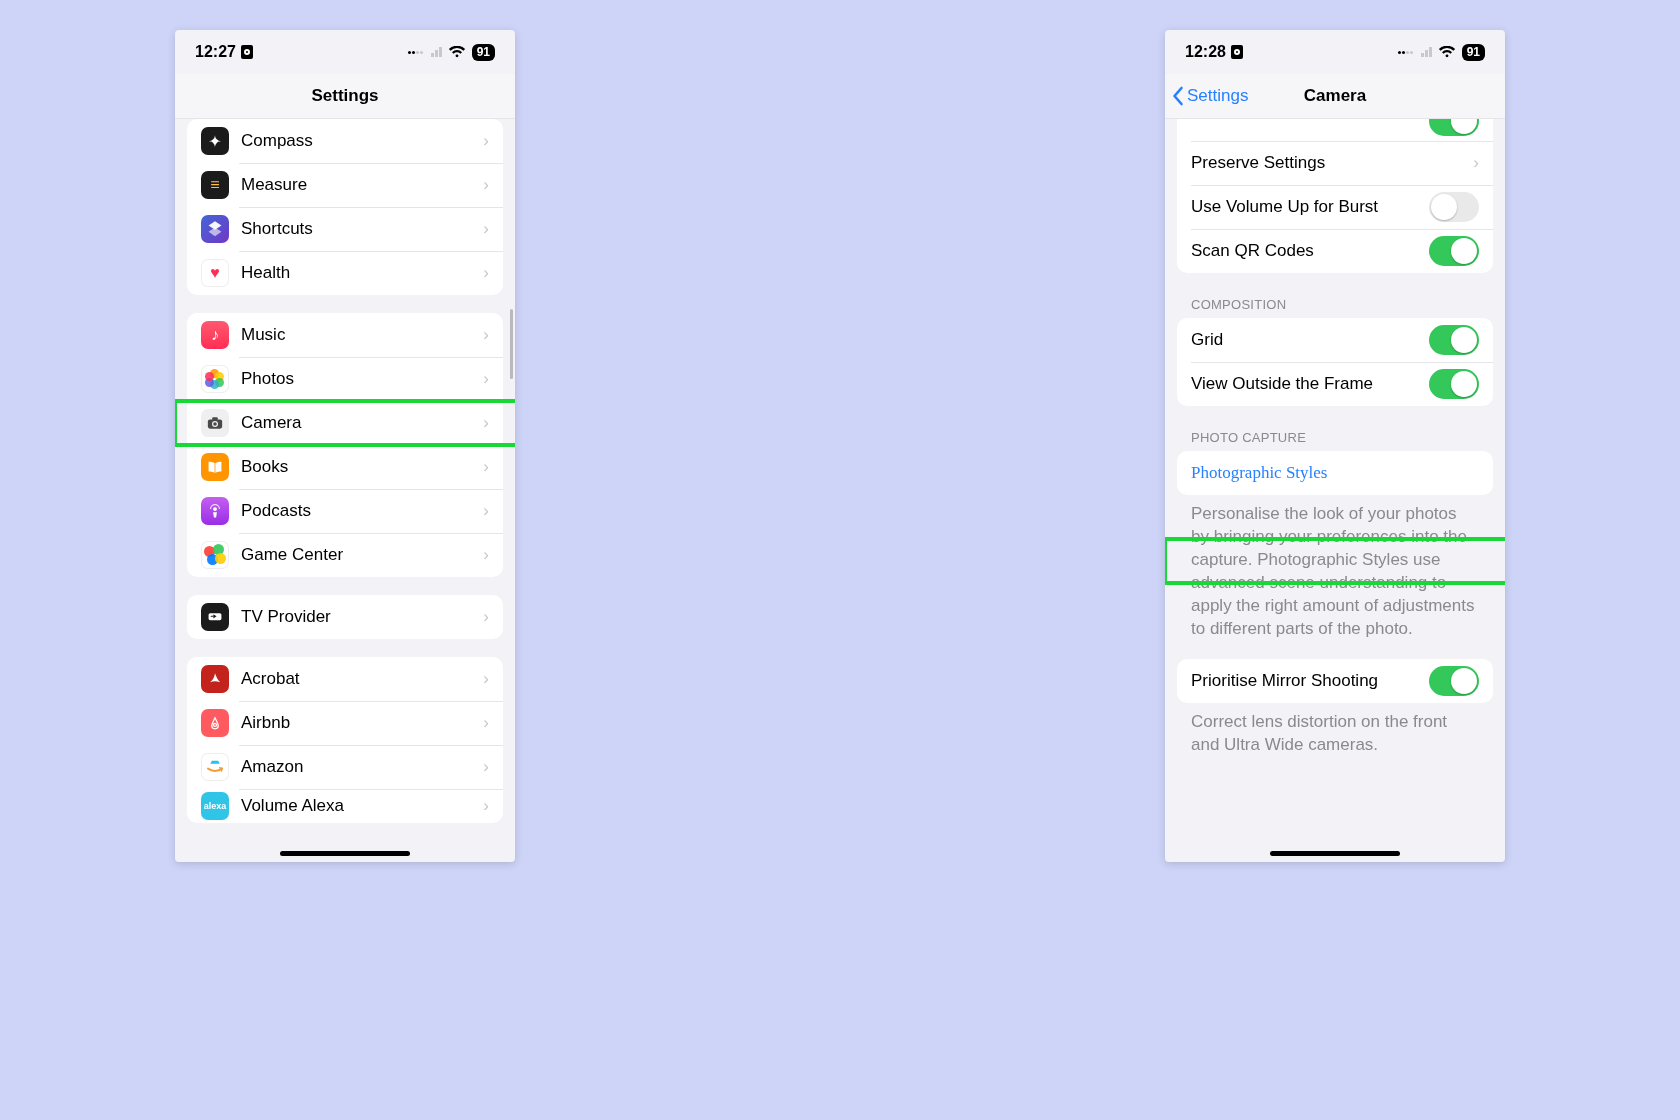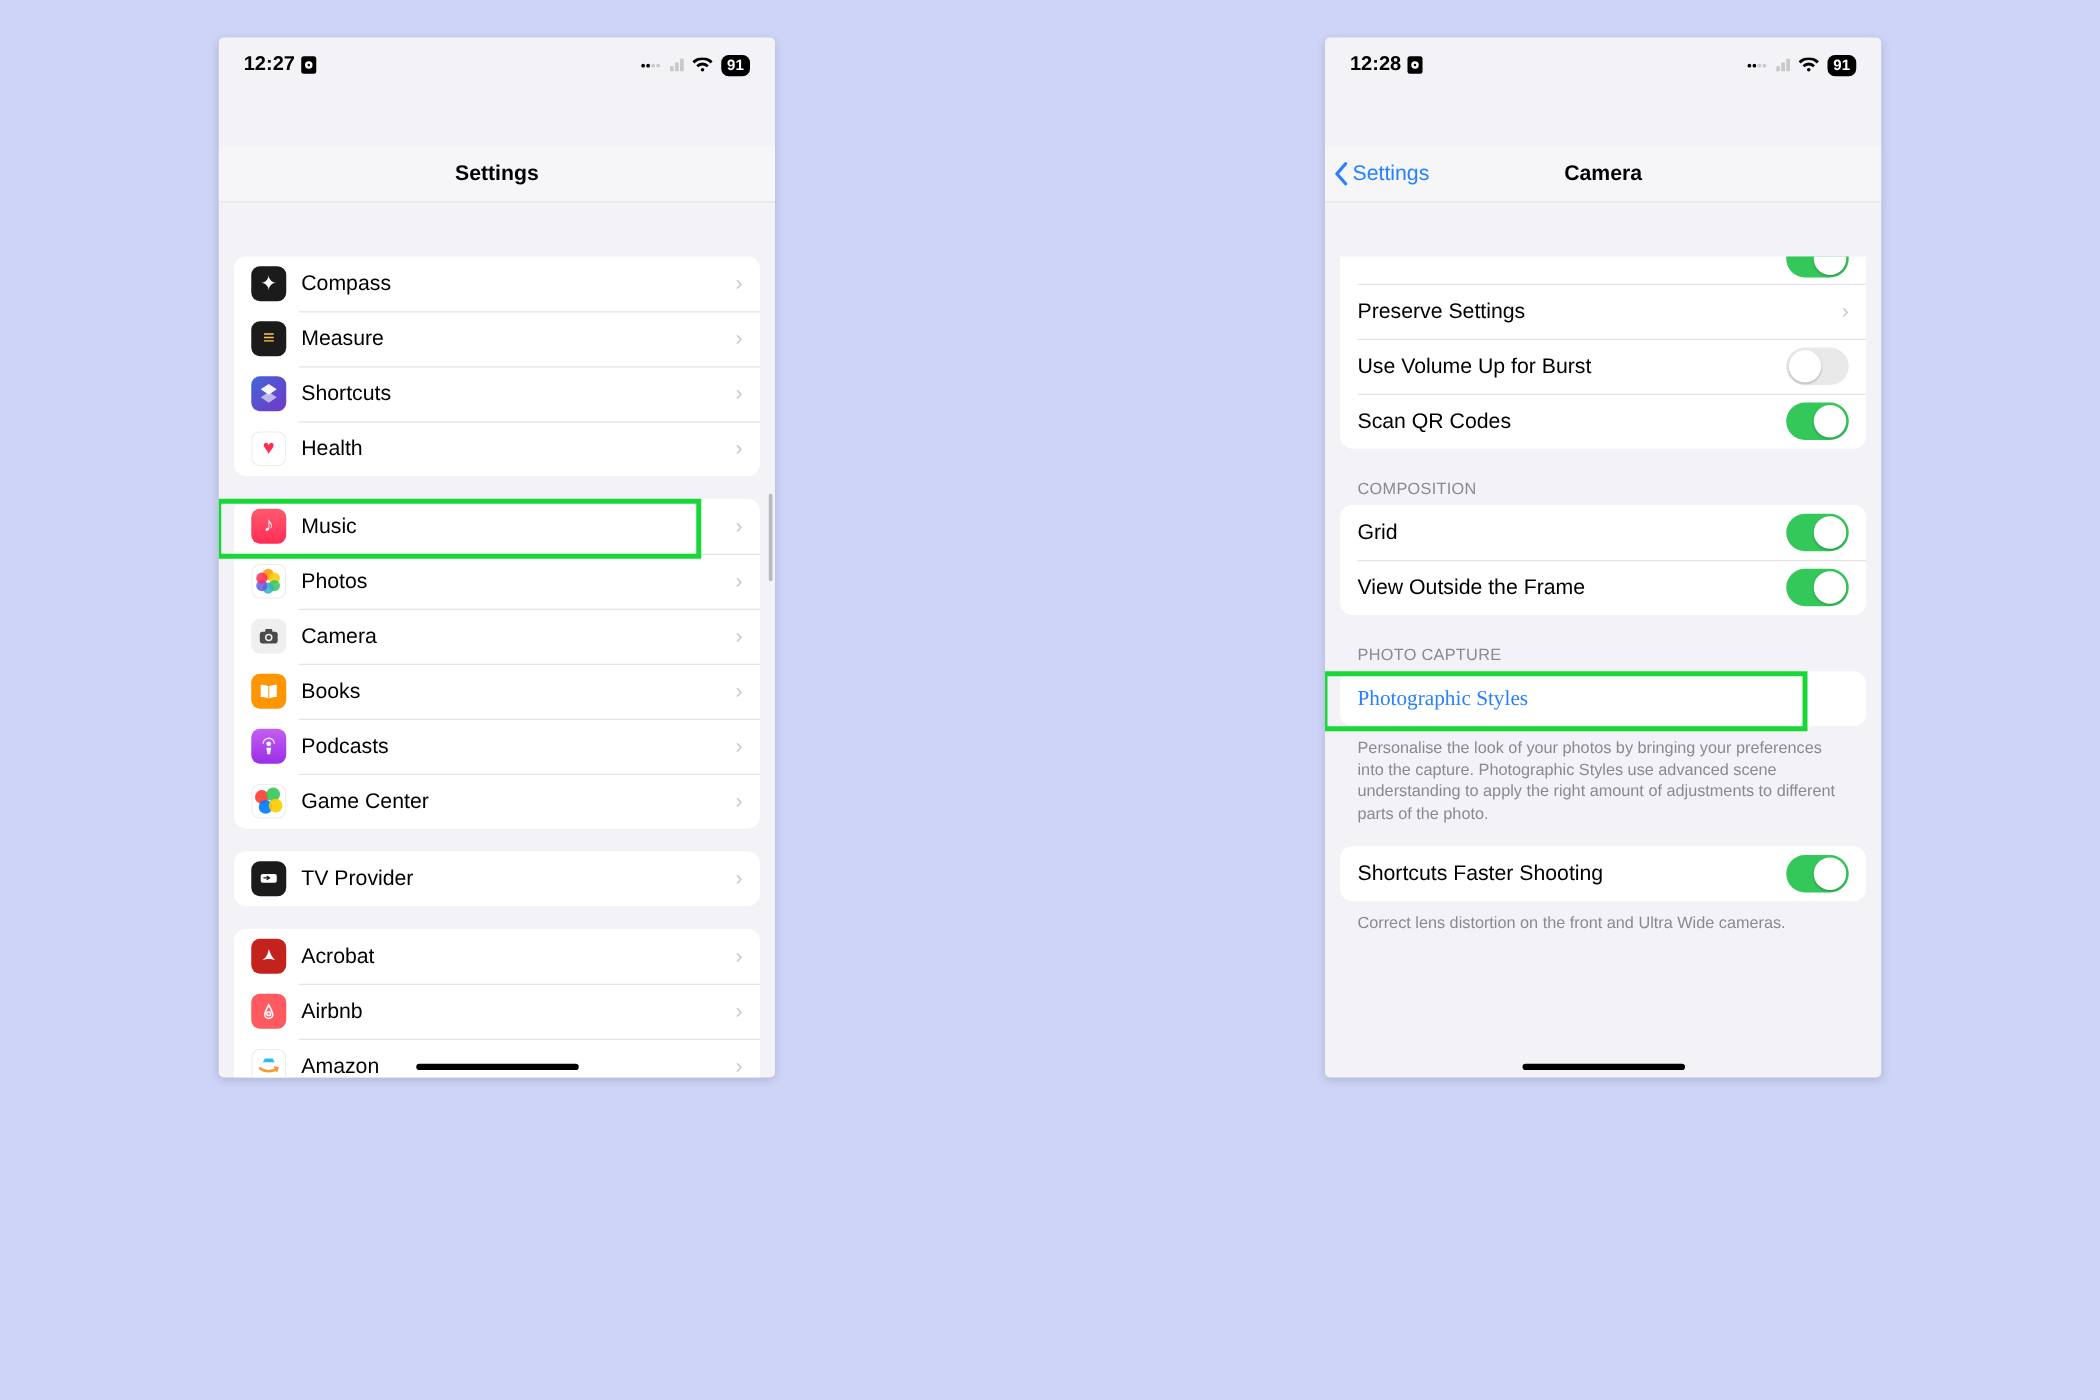--- a/index.html
+++ b/index.html
@@ -11,21 +11,21 @@
     --subtext:#8a8a8e;
     --chevron:#c6c6ca;
     --link:#2781ff;
     --disclosure:#c7c7cc;
     --toggle-off:#e9e9ea;
     --toggle-on:#34c759;
     --highlight:#17d836;
   }
   html,body{margin:0;padding:0;background:var(--page-bg);font-family:-apple-system,"SF Pro Text","Helvetica Neue",Arial,sans-serif;color:var(--text);}
   .stage{width:1680px;height:1120px;min-width:1680px;min-height:1120px;box-sizing:border-box;padding:30px 175px;display:flex;justify-content:space-between;align-items:flex-start;}
-  .phone{width:445px;height:832px;background:var(--phone-bg);border-radius:4px;overflow:hidden;box-shadow:0 2px 8px rgba(0,0,0,.15);display:flex;flex-direction:column;position:relative;gap:43px;}
+  .phone{width:340px;height:832px;background:var(--phone-bg);border-radius:4px;overflow:hidden;box-shadow:0 2px 8px rgba(0,0,0,.15);display:flex;flex-direction:column;position:relative;}
   
   .status{height:44px;display:flex;align-items:center;justify-content:space-between;padding:0 20px;font-weight:600;font-size:16px;}
   .status .left{display:flex;align-items:center;gap:5px;}
   .status .right{display:flex;align-items:center;gap:6px;}
   .card-icon{width:12px;height:14px;background:#000;border-radius:2px;position:relative;}
   .card-icon::after{content:"";position:absolute;left:3px;top:4px;width:6px;height:6px;border:2px solid #fff;border-radius:50%;box-sizing:border-box;}
   .sig-dots{display:flex;align-items:center;gap:1px;}
   .sig-dots span{width:3px;height:3px;border-radius:50%;background:#000;}
   .sig-dots span.g{background:#c9c9c9;}
   .sig-bars{display:flex;align-items:flex-end;gap:1px;margin-left:2px;}
@@ -42,21 +42,21 @@
   .scrollbar-hint{position:absolute;right:2px;top:190px;width:3px;height:70px;background:#b9b9bf;border-radius:2px;}
   .group{margin:18px 12px 0;background:var(--group-bg);border-radius:10px;overflow:hidden;}
   .group.tight-top{margin-top:0;}
   .cell{height:44px;display:flex;align-items:center;padding:0 14px;position:relative;cursor:pointer;}
   .cell + .cell::before{content:"";position:absolute;left:52px;right:0;top:0;height:1px;background:var(--border);}
   .cell.noicon + .cell.noicon::before{left:14px;}
   .app-ico{width:28px;height:28px;border-radius:7px;margin-right:12px;flex-shrink:0;display:flex;align-items:center;justify-content:center;font-size:16px;}
   .cell-label{font-size:17px;flex:1;}
   .chev{color:var(--disclosure);font-size:17px;}
   .section-header{font-size:13px;color:var(--subtext);padding:24px 26px 6px;text-transform:uppercase;letter-spacing:.02em;}
-  .section-footer{font-size:13px;color:var(--subtext);line-height:1.35;padding:8px 26px 0;}
+  .section-footer{font-size:17px;color:var(--subtext);line-height:1.35;padding:8px 26px 0;}
   .toggle{width:50px;height:30px;border-radius:15px;position:relative;flex-shrink:0;}
   .toggle.off{background:var(--toggle-off);}
   .toggle.on{background:var(--toggle-on);}
   .toggle::after{content:"";position:absolute;width:26px;height:26px;border-radius:50%;background:#fff;top:2px;box-shadow:0 1px 2px rgba(0,0,0,.25);}
   .toggle.off::after{left:2px;}
   .toggle.on::after{right:2px;}
   .link-cell .cell-label{color:var(--link);font-family:Liberation Serif, serif;}
   .hl{position:absolute;border:4px solid var(--highlight);pointer-events:none;box-sizing:border-box;}
   .home-ind{position:absolute;bottom:6px;left:50%;transform:translateX(-50%);width:130px;height:5px;background:#000;border-radius:3px;}
   
@@ -338,21 +338,21 @@
       <div class="section-header">PHOTO CAPTURE</div>
       <div class="group" style="margin-top:0">
         <div class="cell noicon link-cell" id="cell-styles">
           <div class="cell-label">Photographic Styles</div>
         </div>
       </div>
       <div class="section-footer">Personalise the look of your photos by bringing your preferences into the capture. Photographic Styles use advanced scene understanding to apply the right amount of adjustments to different parts of the photo.</div>
 
       <div class="group">
         <div class="cell noicon">
-          <div class="cell-label">Shortcuts Faster Shooting</div>
+          <div class="cell-label">Prioritise Mirror Shooting</div>
           <div class="toggle on"></div>
         </div>
       </div>
 
       <div class="section-footer" style="padding-bottom:20px">Correct lens distortion on the front and Ultra Wide cameras.</div>
     </div>
     <div class="hl" id="hl-right" style="left: -2px; top: 507px; width: 388px; height: 48px;"></div>
     <div class="home-ind"></div>
   </div>
 

